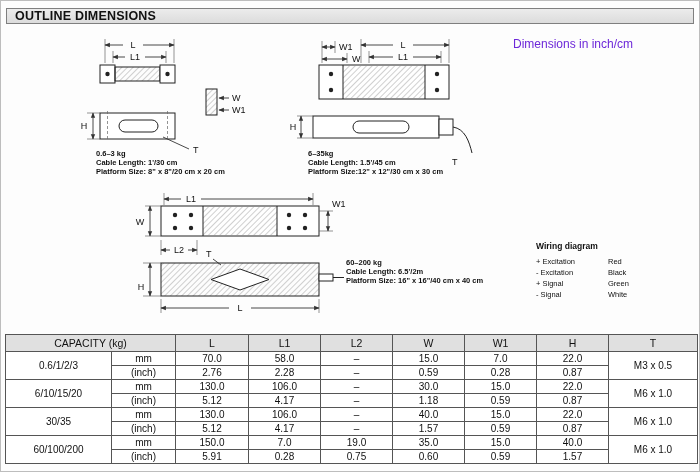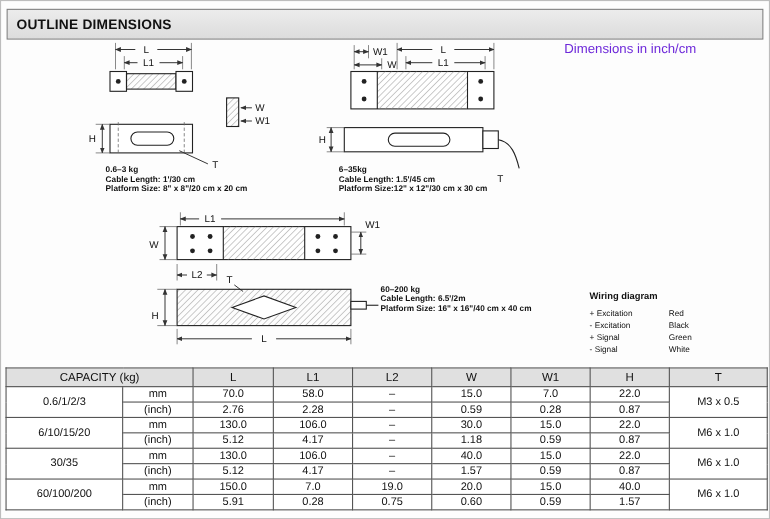--- a/index.html
+++ b/index.html
@@ -1,37 +1,37 @@
 <!DOCTYPE html>
 <html><head>
 <meta charset="utf-8">
 <style>
   * { margin:0; padding:0; box-sizing:border-box; }
   html,body { width:700px; height:472px; }
   body { font-family:"Liberation Sans", sans-serif; background:#ffffff; }
   #page { position:relative; width:700px; height:472px; background:#fdfdfd; border:1px solid #bdbdbd; overflow:hidden; }
 
-  .title-bar { position:absolute; left:5px; top:7px; width:688px; height:28px;
+  .title-bar { position:absolute; left:5px; top:7px; width:688px; height:16px;
     background:linear-gradient(#ececec,#dcdcdc); border:1px solid #7f7f7f;
     display:flex; align-items:center; padding-left:8px; }
   .title-bar span { font-weight:bold; font-size:12.5px; color:#111; letter-spacing:.2px; }
 
   .units-note { position:absolute; left:512px; top:36px; font-size:12px; color:#6d28d9; }
 
   svg.lineart { position:absolute; left:0; top:28px; }
   svg text { font-family:"Liberation Sans", sans-serif; font-size:9px; fill:#111; }
   .ln  { stroke:#222; stroke-width:1; }
   .dim { stroke:#333; stroke-width:.9; }
   .ext { stroke:#666; stroke-width:.7; }
   .cl  { stroke:#666; stroke-width:.7; stroke-dasharray:3 2; }
 
   .caption { position:absolute; font-size:7.5px; font-weight:bold; color:#111; line-height:9px; white-space:nowrap; }
 
   .wiring { position:absolute; left:535px; top:240px; font-size:7.5px; color:#111; }
-  .wiring .w-title { font-weight:bold; font-size:8.5px; margin-bottom:5px;margin-top:23px; }
+  .wiring .w-title { font-weight:bold; font-size:8.5px; margin-bottom:5px; }
   .wiring .w-row { display:flex; line-height:11px; }
   .wiring .w-term { width:72px; }
 
   table.dims { position:absolute; left:4px; top:333px; width:692px; border-collapse:collapse; table-layout:fixed; background:#fff; }
   table.dims th, table.dims td { border:1px solid #555; font-size:10px; text-align:center; padding:0 2px; height:14px; color:#111; }
   table.dims th { background:#e0e0e0; font-weight:normal; height:17px; font-size:10.5px; }
 </style>
 </head>
 <body>
 
@@ -345,21 +345,21 @@
         <td>0.59</td>
         <td>0.87</td>
       </tr>
 
       <tr>
         <td rowspan="2">60/100/200</td>
         <td>mm</td>
         <td>150.0</td>
         <td>7.0</td>
         <td>19.0</td>
-        <td>20.0</td>
+        <td>35.0</td>
         <td>15.0</td>
         <td>40.0</td>
         <td rowspan="2">M6 x 1.0</td>
       </tr>
       <tr>
         <td>(inch)</td>
         <td>5.91</td>
         <td>0.28</td>
         <td>0.75</td>
         <td>0.60</td>

